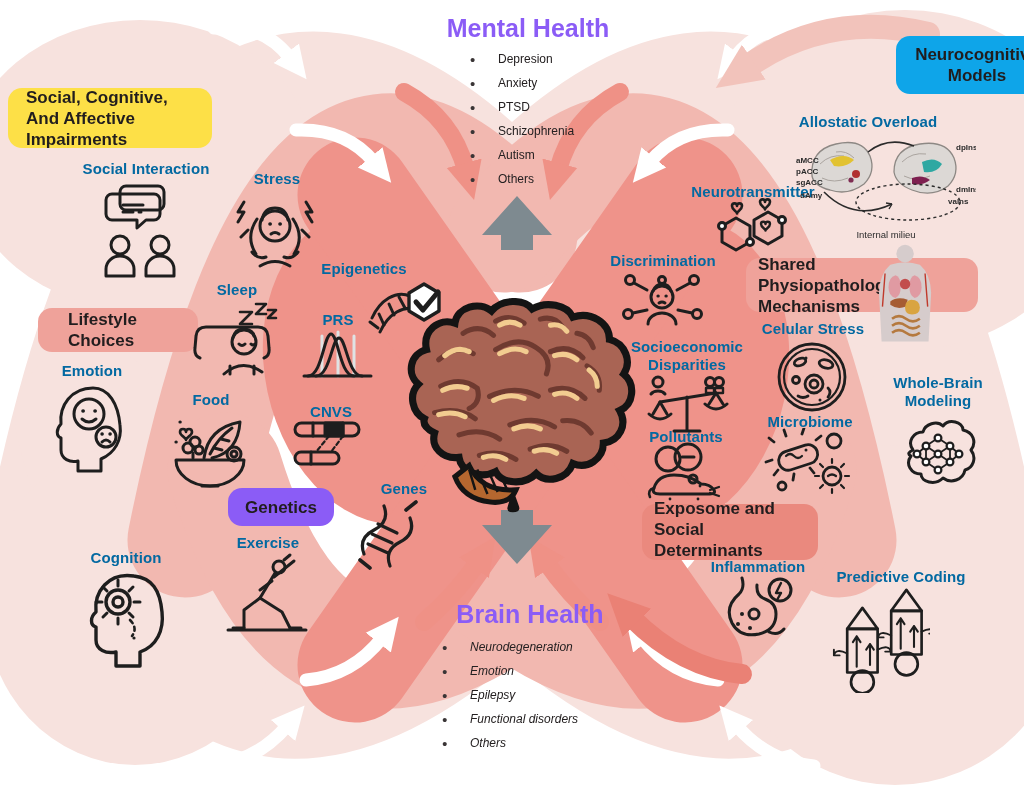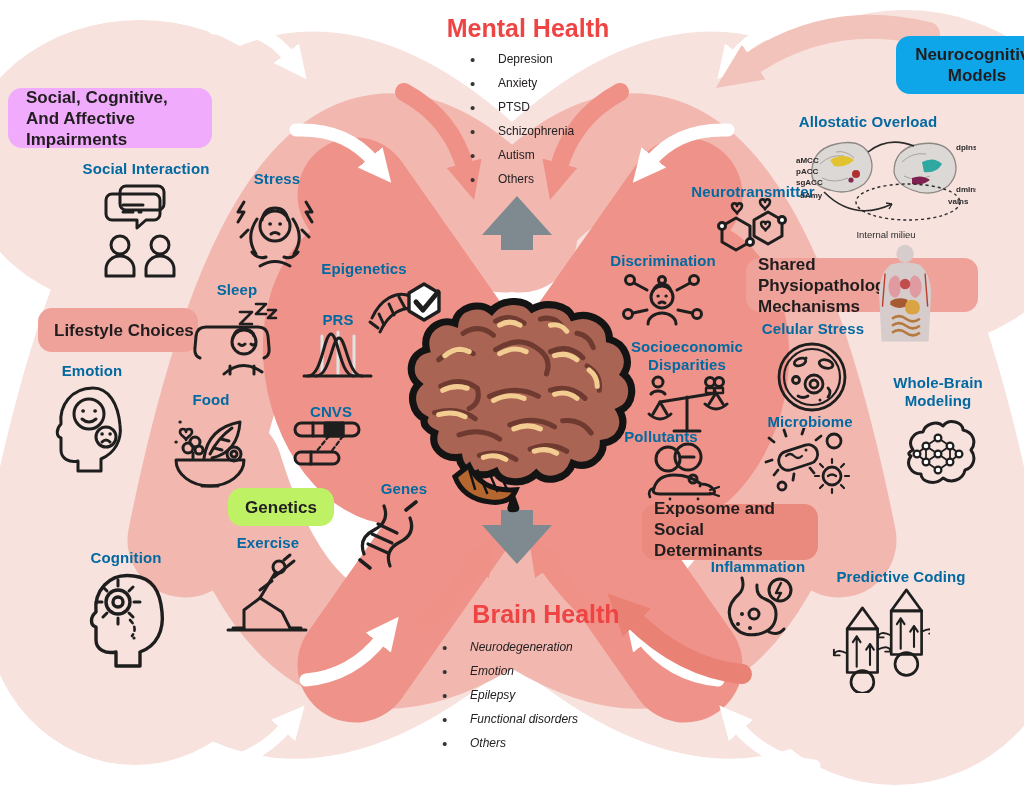--- a/index.html
+++ b/index.html
@@ -5,21 +5,21 @@
   html,body{margin:0;padding:0;background:#fff;}
   #stage{position:relative;width:1024px;height:795px;background:#ffffff;overflow:hidden;
          font-family:"Liberation Sans",sans-serif;color:#262223;}
   .abs{position:absolute;}
   .lbl{position:absolute;transform:translateX(-50%);font-size:15px;font-weight:600;
        color:#0369a1;text-align:center;white-space:nowrap;letter-spacing:.1px;}
   .lbl.wrap{white-space:normal;line-height:18px;}
   .hbox{position:absolute;font-weight:700;color:#211d1e;border-radius:14px;box-sizing:border-box;
         display:flex;align-items:center;font-size:17px;line-height:21px;}
   .hbox.center{justify-content:center;text-align:center;}
-  .title{position:absolute;transform:translateX(-50%);font-size:25px;font-weight:600;color:#ef4444;}
+  .title{position:absolute;transform:translateX(-50%);font-size:25px;font-weight:600;color:#8b5cf6;}
   ul.blist{position:absolute;margin:0;padding:0;list-style:none;font-size:12px;font-weight:500;color:#242021;}
   ul.blist li{margin:0 0 10px 0;padding-left:30px;position:relative;}
   ul.blist li::before{content:"\2022";position:absolute;left:2px;top:-1px;font-size:15px;color:#3a3536;}
   svg text{font-family:"Liberation Sans",sans-serif;}
 </style>
 </head>
 <body>
 
 <div id="stage">
 
@@ -87,27 +87,27 @@
       <path d="M600,622 Q568,594 546,562" stroke="#ef9186" stroke-width="18" marker-end="url(#hs)"></path>
       <path d="M742,674 Q682,668 632,618" stroke="#ea8175" stroke-width="20" marker-end="url(#hs2)"></path>
     </g>
 
     <g fill="#7e8a90">
       <path d="M517,196 L552,235 L533,235 L533,250 L501,250 L501,235 L482,235 Z"></path>
       <path d="M517,564 L552,525 L533,525 L533,510 L501,510 L501,525 L482,525 Z"></path>
     </g>
   </svg>
 
-  <div class="hbox" style="left:8px;top:88px;width:204px;height:60px;background:#f0abfc;padding:8px 10px 8px 18px;">
+  <div class="hbox" style="left:8px;top:88px;width:204px;height:60px;background:#fde047;padding:8px 10px 8px 18px;">
     <span>Social, Cognitive, And Affective Impairments</span>
   </div>
-  <div class="hbox" style="left:38px;top:308px;width:160px;height:44px;background:#efa29a;padding-left:16px;">
+  <div class="hbox" style="left:38px;top:308px;width:160px;height:44px;background:#efa29a;padding-left:30px;">
     <span>Lifestyle Choices</span>
   </div>
-  <div class="hbox center" style="left:228px;top:488px;width:106px;height:38px;background:#bef264;">
+  <div class="hbox center" style="left:228px;top:488px;width:106px;height:38px;background:#8b5cf6;">
     <span>Genetics</span>
   </div>
   <div class="hbox center" style="left:852px;top:36px;width:162px;height:58px;background:#0ea5e9;padding:6px 10px;margin-left:44px;">
     <span>Neurocognitive Models</span>
   </div>
   <div class="hbox" style="left:746px;top:258px;width:232px;height:54px;background:#efa29a;padding:6px 10px 6px 12px;">
     <span>Shared Physiopathological Mechanisms</span>
   </div>
   <div class="hbox" style="left:642px;top:504px;width:176px;height:56px;background:#ea897e;padding:6px 8px 12px 12px;">
     <span>Exposome and Social Determinants</span>
@@ -116,21 +116,21 @@
   <div class="title" style="left:528px;top:14px;">Mental Health</div>
   <ul class="blist" style="left:468px;top:52px;">
     <li>Depresion</li>
     <li>Anxiety</li>
     <li>PTSD</li>
     <li>Schizophrenia</li>
     <li>Autism</li>
     <li>Others</li>
   </ul>
 
-  <div class="title" style="left:530px;top:600px;margin-left:16px;">Brain Health</div>
+  <div class="title" style="left:530px;top:600px;">Brain Health</div>
   <ul class="blist" style="left:440px;top:640px;font-style:italic;">
     <li>Neurodegeneration</li>
     <li>Emotion</li>
     <li>Epilepsy</li>
     <li>Functional disorders</li>
     <li>Others</li>
   </ul>
 
   <div class="lbl" style="left:146px;top:160px;">Social Interaction</div>
   <div class="lbl" style="left:277px;top:170px;">Stress</div>
@@ -142,21 +142,21 @@
   <div class="lbl" style="left:364px;top:260px;">Epigenetics</div>
   <div class="lbl" style="left:338px;top:311px;">PRS</div>
   <div class="lbl" style="left:331px;top:403px;">CNVS</div>
   <div class="lbl" style="left:404px;top:480px;">Genes</div>
   <div class="lbl" style="left:868px;top:113px;">Allostatic Overload</div>
   <div class="lbl" style="left:753px;top:183px;">Neurotransmitter</div>
   <div class="lbl" style="left:663px;top:252px;">Discrimination</div>
   <div class="lbl" style="left:813px;top:320px;">Celular Stress</div>
   <div class="lbl wrap" style="left:687px;top:338px;width:150px;">Socioeconomic Disparities</div>
   <div class="lbl" style="left:810px;top:413px;">Microbiome</div>
-  <div class="lbl" style="left:661px;top:428px;">Pollutants</div>
+  <div class="lbl" style="left:686px;top:428px;">Pollutants</div>
   <div class="lbl wrap" style="left:938px;top:374px;width:120px;">Whole-Brain Modeling</div>
   <div class="lbl" style="left:758px;top:558px;">Inflammation</div>
   <div class="lbl" style="left:901px;top:568px;">Predictive Coding</div>
 
   <svg class="abs" style="left:98px;top:182px" width="90" height="100" viewBox="0 0 90 100">
     <g stroke="#1e1e1e" stroke-width="3" fill="none" stroke-linecap="round" stroke-linejoin="round">
       <rect x="22" y="4" width="44" height="24" rx="6"></rect>
       <path d="M14,12 h42 a6,6 0 0 1 6,6 v14 a6,6 0 0 1 -6,6 h-8 l-9,8 v-8 h-25 a6,6 0 0 1 -6,-6 v-14 a6,6 0 0 1 6,-6 z" fill="#ffffff00"></path>
       <path d="M25,23 h20 M25,30 h10 M41,30 h2"></path>
       <circle cx="22" cy="63" r="9"></circle>

